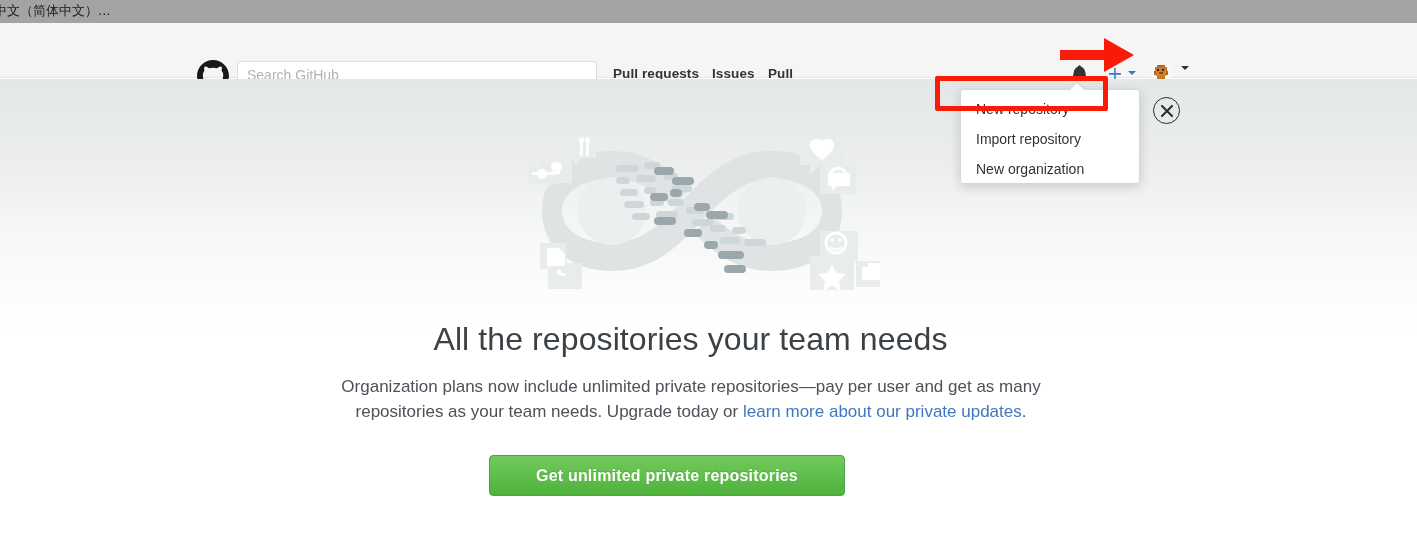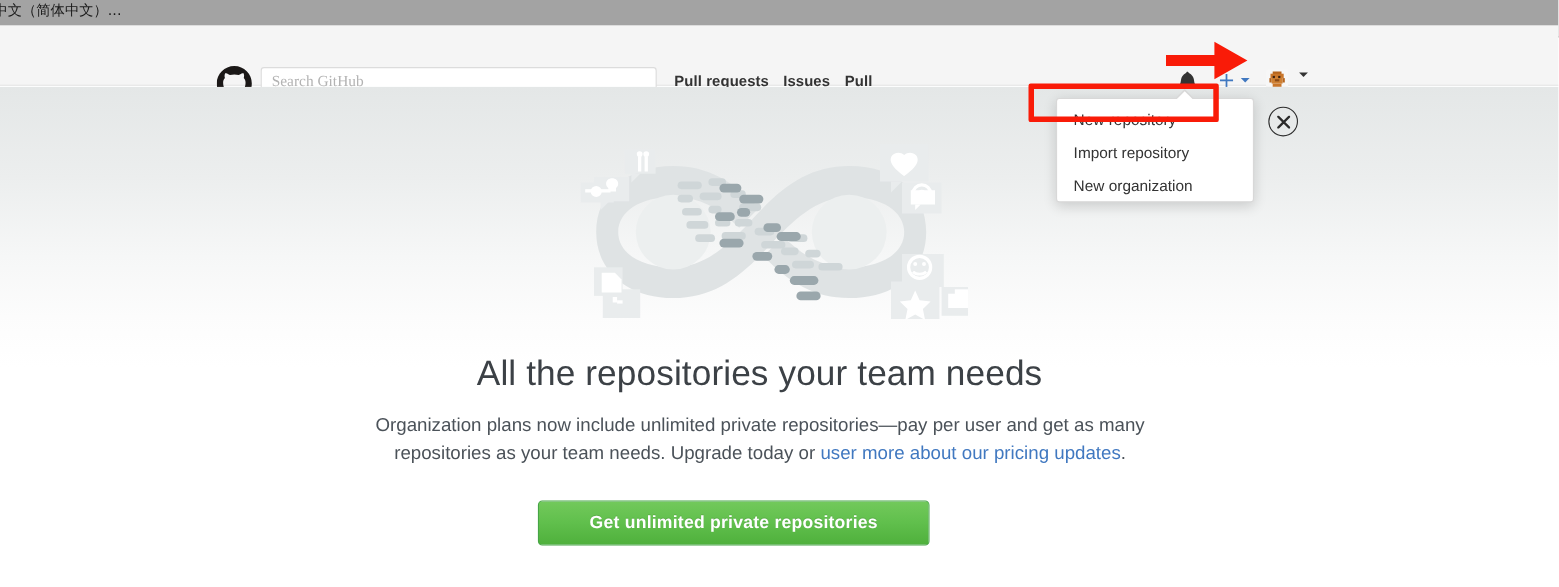--- a/index.html
+++ b/index.html
@@ -53,21 +53,21 @@
   #search-input {
     position: absolute;
     left: 237px; top: 38px;
     width: 360px; height: 27px;
     border: 1px solid #dcdcdc;
     border-radius: 3px;
     background: #ffffff;
     font-size: 14px;
     color: #333;
     padding: 0 9px;
-    font-family: Liberation Serif, serif;
+    font-family: Liberation Sans, sans-serif;
     outline: none;
   }
   #search-input::placeholder { color: #b3b3b3; }
 
   .nav-link {
     position: absolute;
     top: 43px;
     font-size: 13.5px;
     font-weight: bold;
     color: #333333;
@@ -403,21 +403,21 @@
           <path d="M312 143l4 9 10 1-7 7 2 10-9-5-9 5 2-10-7-7 10-1z"></path>
           <path d="M342 146h20v13h-20z"></path>
             <path d="M348 142h20v13h-20z"></path>
         </g>
       </svg>
     </div>
 
     <div id="hero-title">All the repositories your team needs</div>
 
     <div id="hero-desc">
-      <span>Organization plans now include unlimited private repositories—pay per user and get as many repositories as your team needs. Upgrade today or </span><a id="hero-desc-link" href="#">user more about our pricing updates</a><span>.</span>
+      <span>Organization plans now include unlimited private repositories—pay per user and get as many repositories as your team needs. Upgrade today or </span><a id="hero-desc-link" href="#">learn more about our private updates</a><span>.</span>
     </div>
 
     <button id="cta-button">Get unlimited private repositories</button>
   </div>
 
   <button id="close-button">
     <svg viewBox="0 0 12 12" width="12" height="12" aria-hidden="true">
       <path d="M1 1 L11 11 M11 1 L1 11" stroke="#2b2b2b" stroke-width="2" stroke-linecap="round"></path>
     </svg>
   </button>

